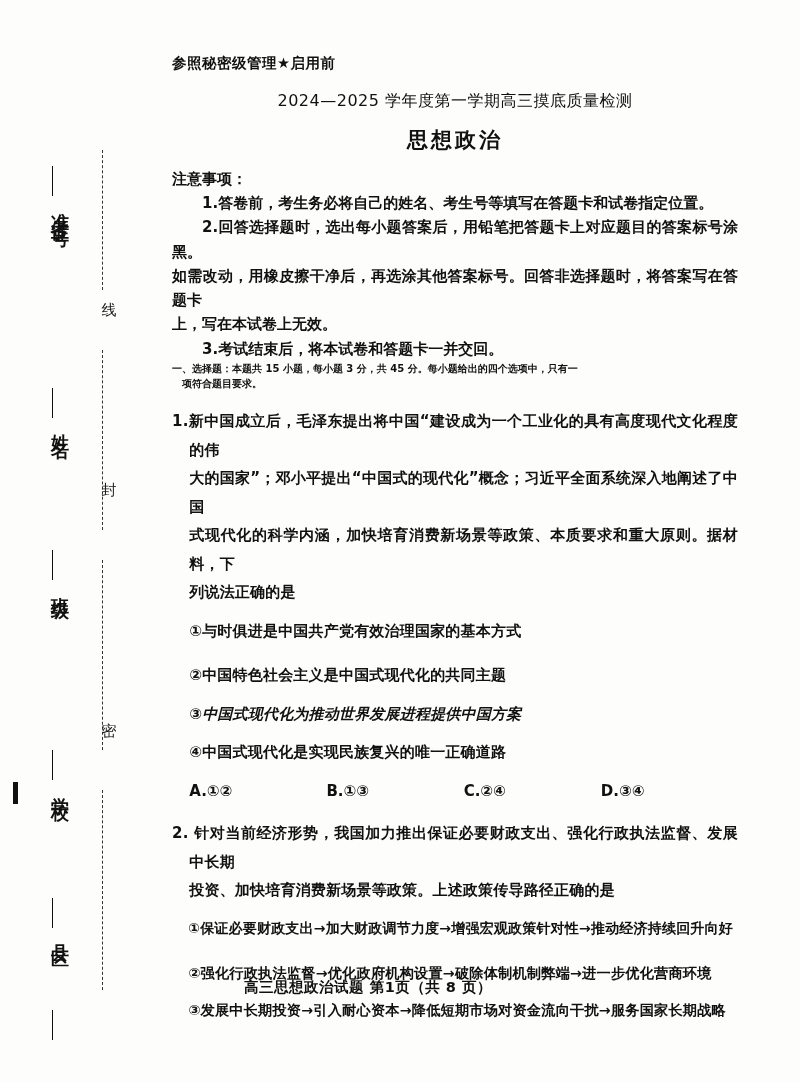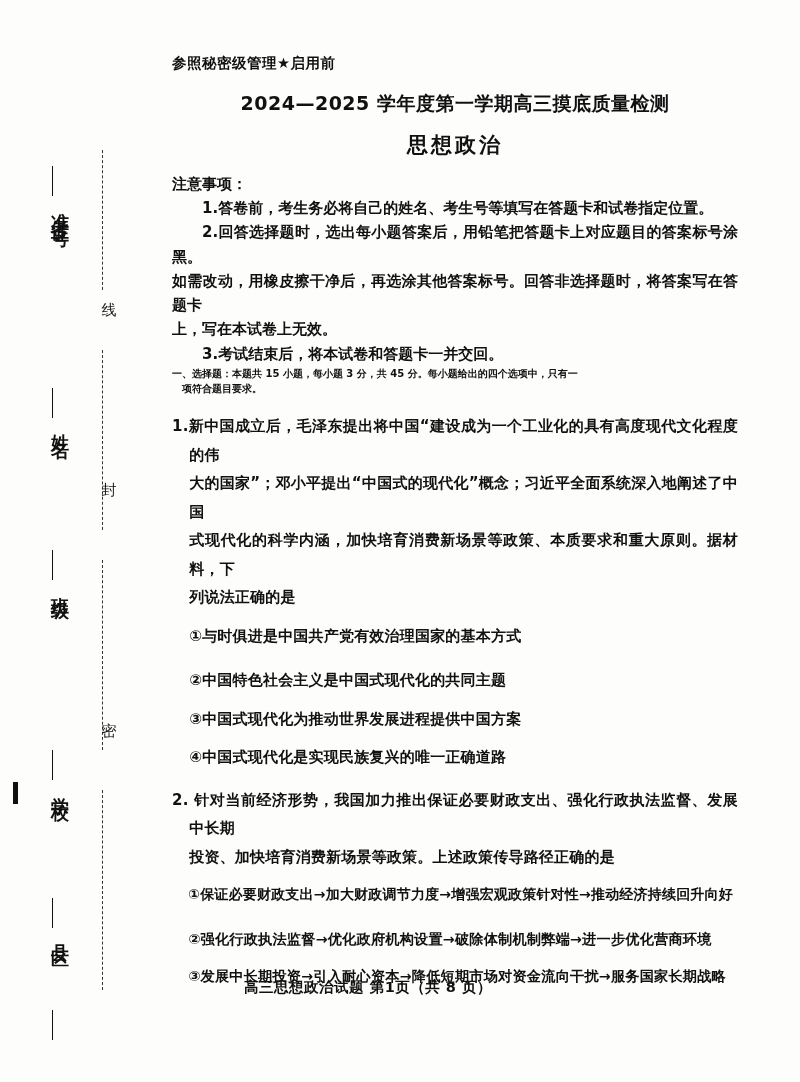--- a/index.html
+++ b/index.html
@@ -98,22 +98,22 @@
     width: 566px;
   }
   .secrecy {
     font-size: 14.5px;
     font-weight: bold;
     letter-spacing: 0.5px;
     margin-bottom: 18px;
   }
   .doc-title {
     text-align: center;
-    font-size: 19px;
-    font-weight: bold;
+    font-size: 16px;
+    font-weight: normal;
     letter-spacing: 0.5px;
     margin: 6px 0 14px 0;
   }
   .subject {
     text-align: center;
     font-size: 21px;
     font-weight: bold;
     letter-spacing: 3px;
     margin: 8px 0 16px 0;
   }
@@ -229,23 +229,29 @@
     <div class="section-head" style="text-indent:1em;font-family:Liberation Mono, monospace;">项符合题目要求。</div>
 
     <div class="question">
       <div class="q-stem">1.新中国成立后，毛泽东提出将中国“建设成为一个工业化的具有高度现代文化程度的伟</div>
       <div class="q-line" style="padding-left:1.15em;">大的国家”；邓小平提出“中国式的现代化”概念；习近平全面系统深入地阐述了中国</div>
       <div class="q-line" style="padding-left:1.15em;">式现代化的科学内涵，加快培育消费新场景等政策、本质要求和重大原则。据材料，下</div>
       <div class="q-line" style="padding-left:1.15em;">列说法正确的是</div>
 
       <div class="q-line" style="padding-left:1.15em;margin-top:10px;">①与时俱进是中国共产党有效治理国家的基本方式</div>
       <div class="q-line" style="padding-left:1.15em;margin-top:16px;">②中国特色社会主义是中国式现代化的共同主题</div>
-      <div class="q-line" style="padding-left:1.15em;margin-top:10px;">③中国式现代化为推动世界发展进程提供中国方案</div>
+      <div class="q-line" style="padding-left:1.15em;margin-top:10px;font-style:italic;">③中国式现代化为推动世界发展进程提供中国方案</div>
       <div class="q-line" style="padding-left:1.15em;margin-top:10px;">④中国式现代化是实现民族复兴的唯一正确道路</div>
 
+      <div class="options-row" style="padding-left:1.15em;margin-top:10px;">
+        <span>A.①②</span>
+        <span>B.①③</span>
+        <span>C.②④</span>
+        <span>D.③④</span>
+      </div>
     </div>
 
     <div class="question">
       <div class="q-stem">2. 针对当前经济形势，我国加力推出保证必要财政支出、强化行政执法监督、发展中长期</div>
       <div class="q-line" style="padding-left:1.15em;">投资、加快培育消费新场景等政策。上述政策传导路径正确的是</div>
 
       <div class="q-line" style="padding-left:1.15em;margin-top:10px;font-size:14px;">①保证必要财政支出→加大财政调节力度→增强宏观政策针对性→推动经济持续回升向好</div>
       <div class="q-line" style="padding-left:1.15em;margin-top:18px;font-size:14.2px;">②强化行政执法监督→优化政府机构设置→破除体制机制弊端→进一步优化营商环境</div>
       <div class="q-line" style="padding-left:1.15em;margin-top:10px;font-size:14.2px;">③发展中长期投资→引入耐心资本→降低短期市场对资金流向干扰→服务国家长期战略</div>
 

